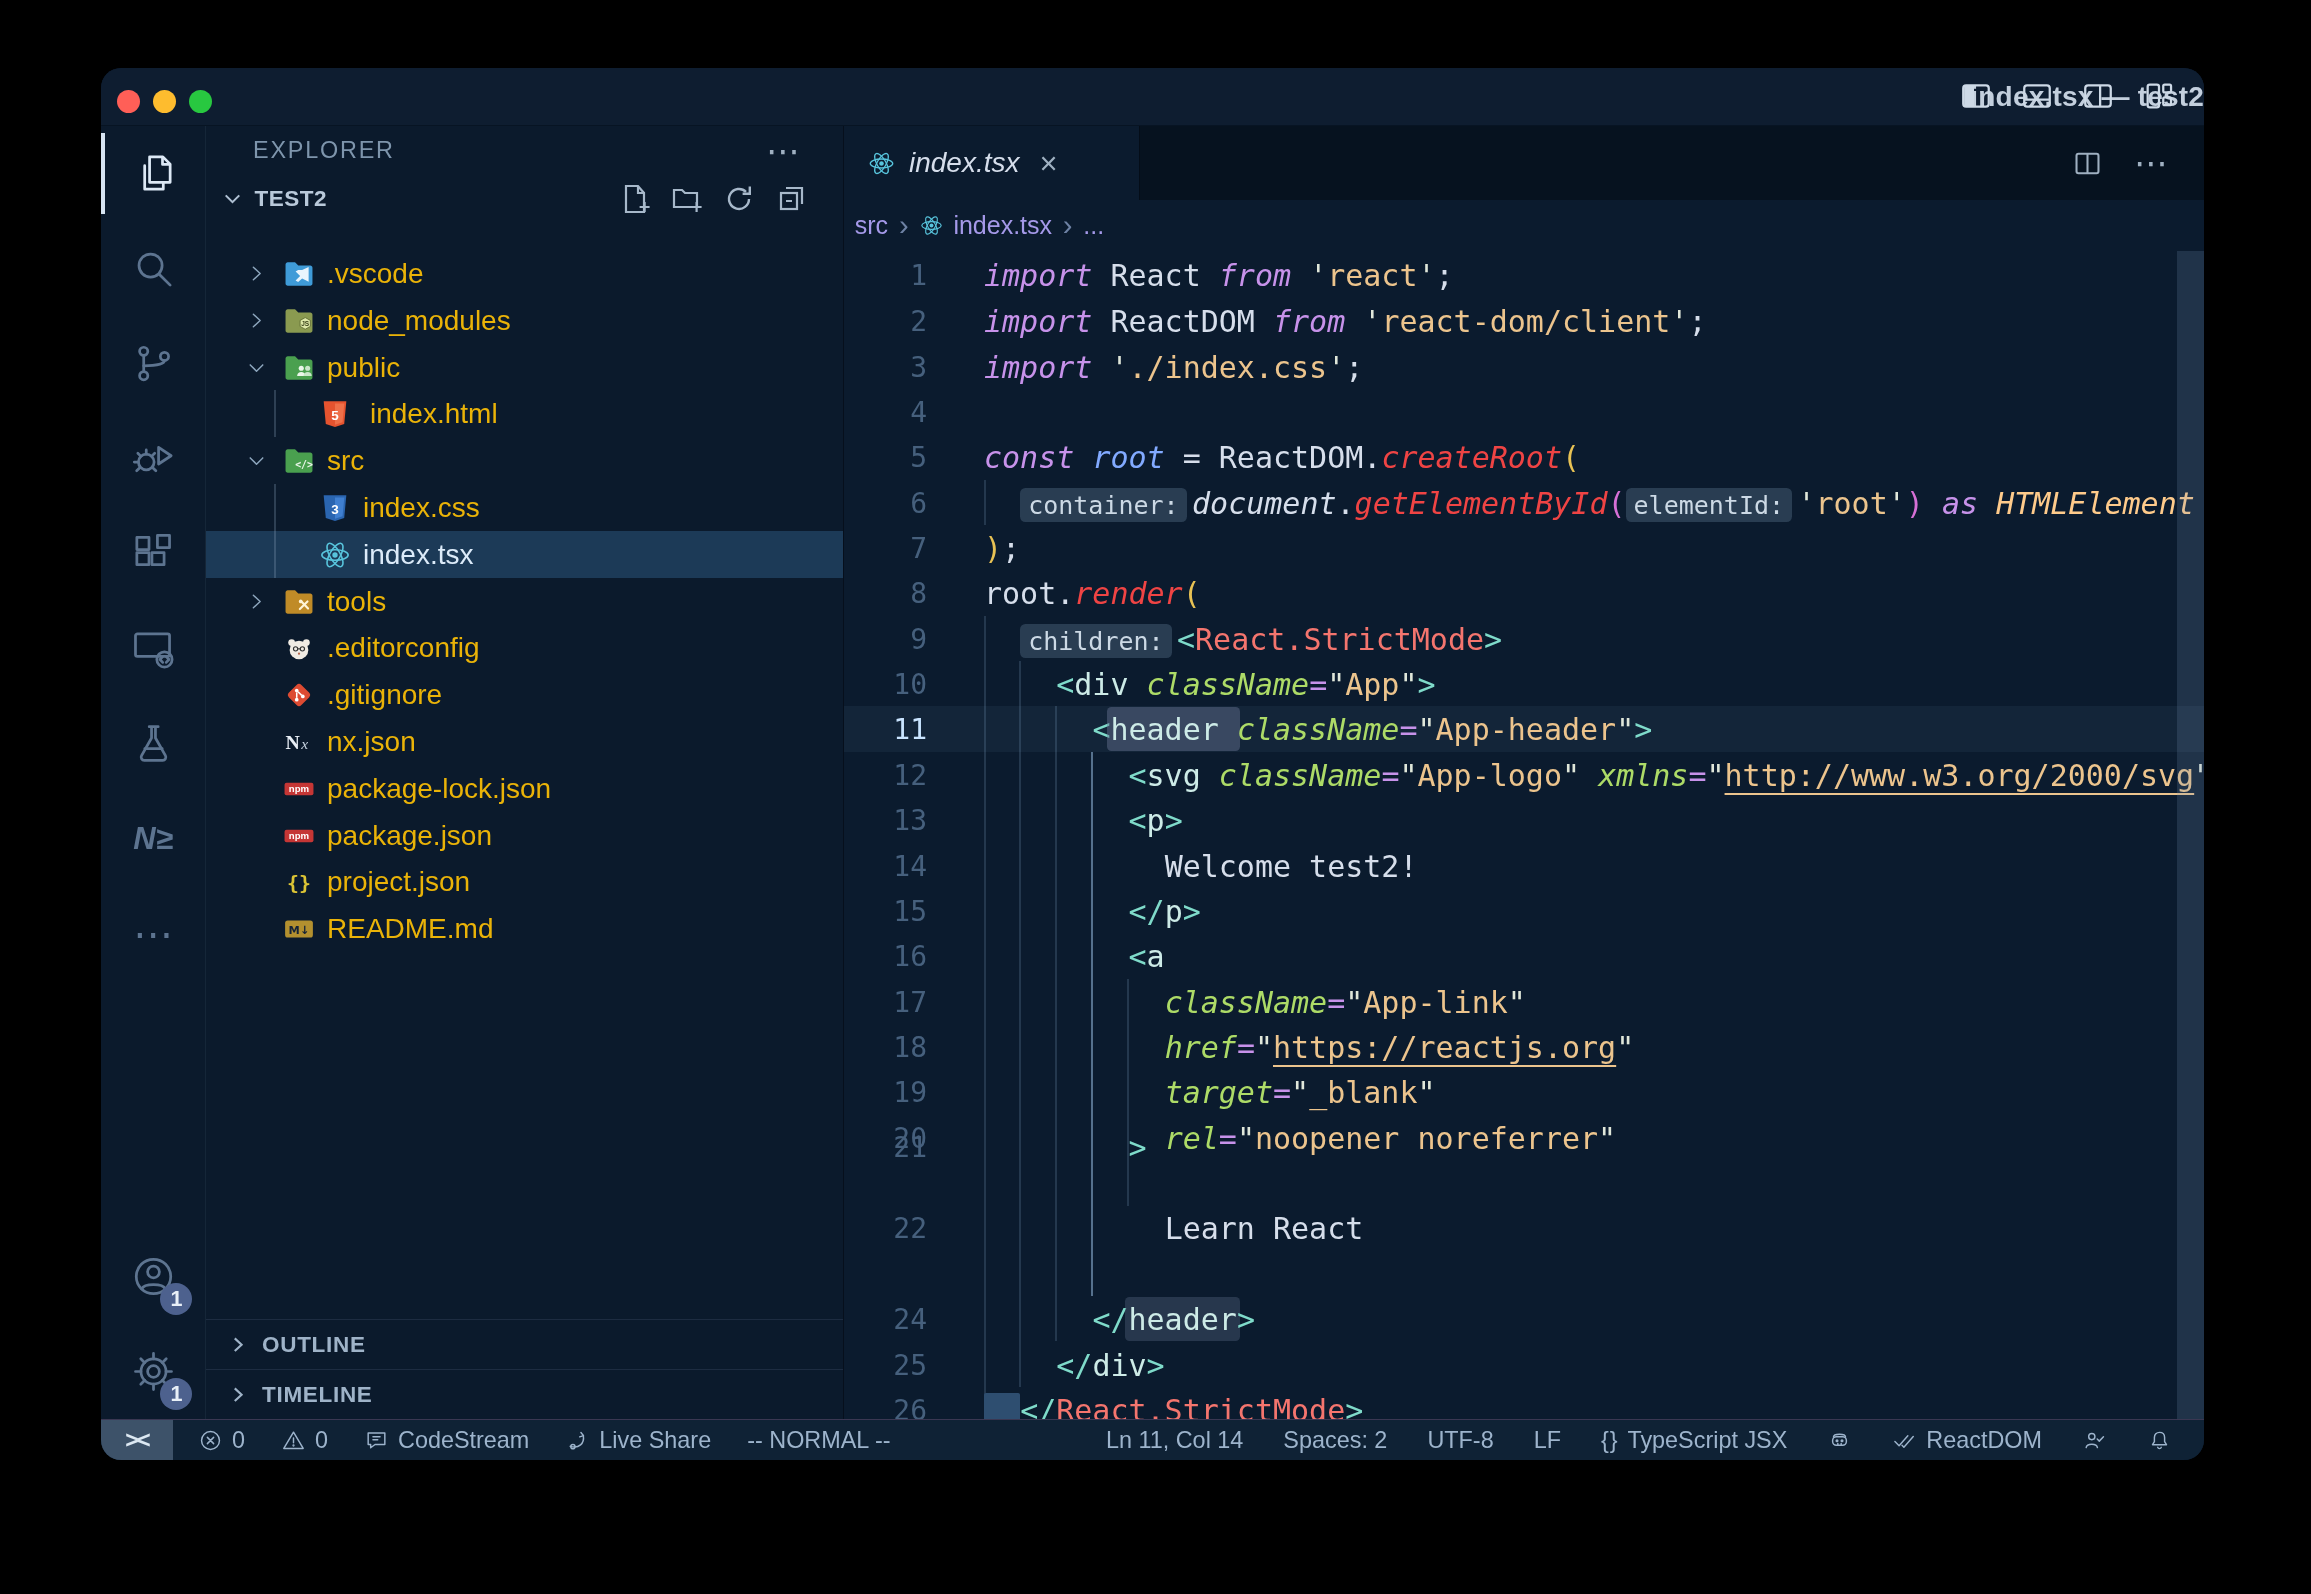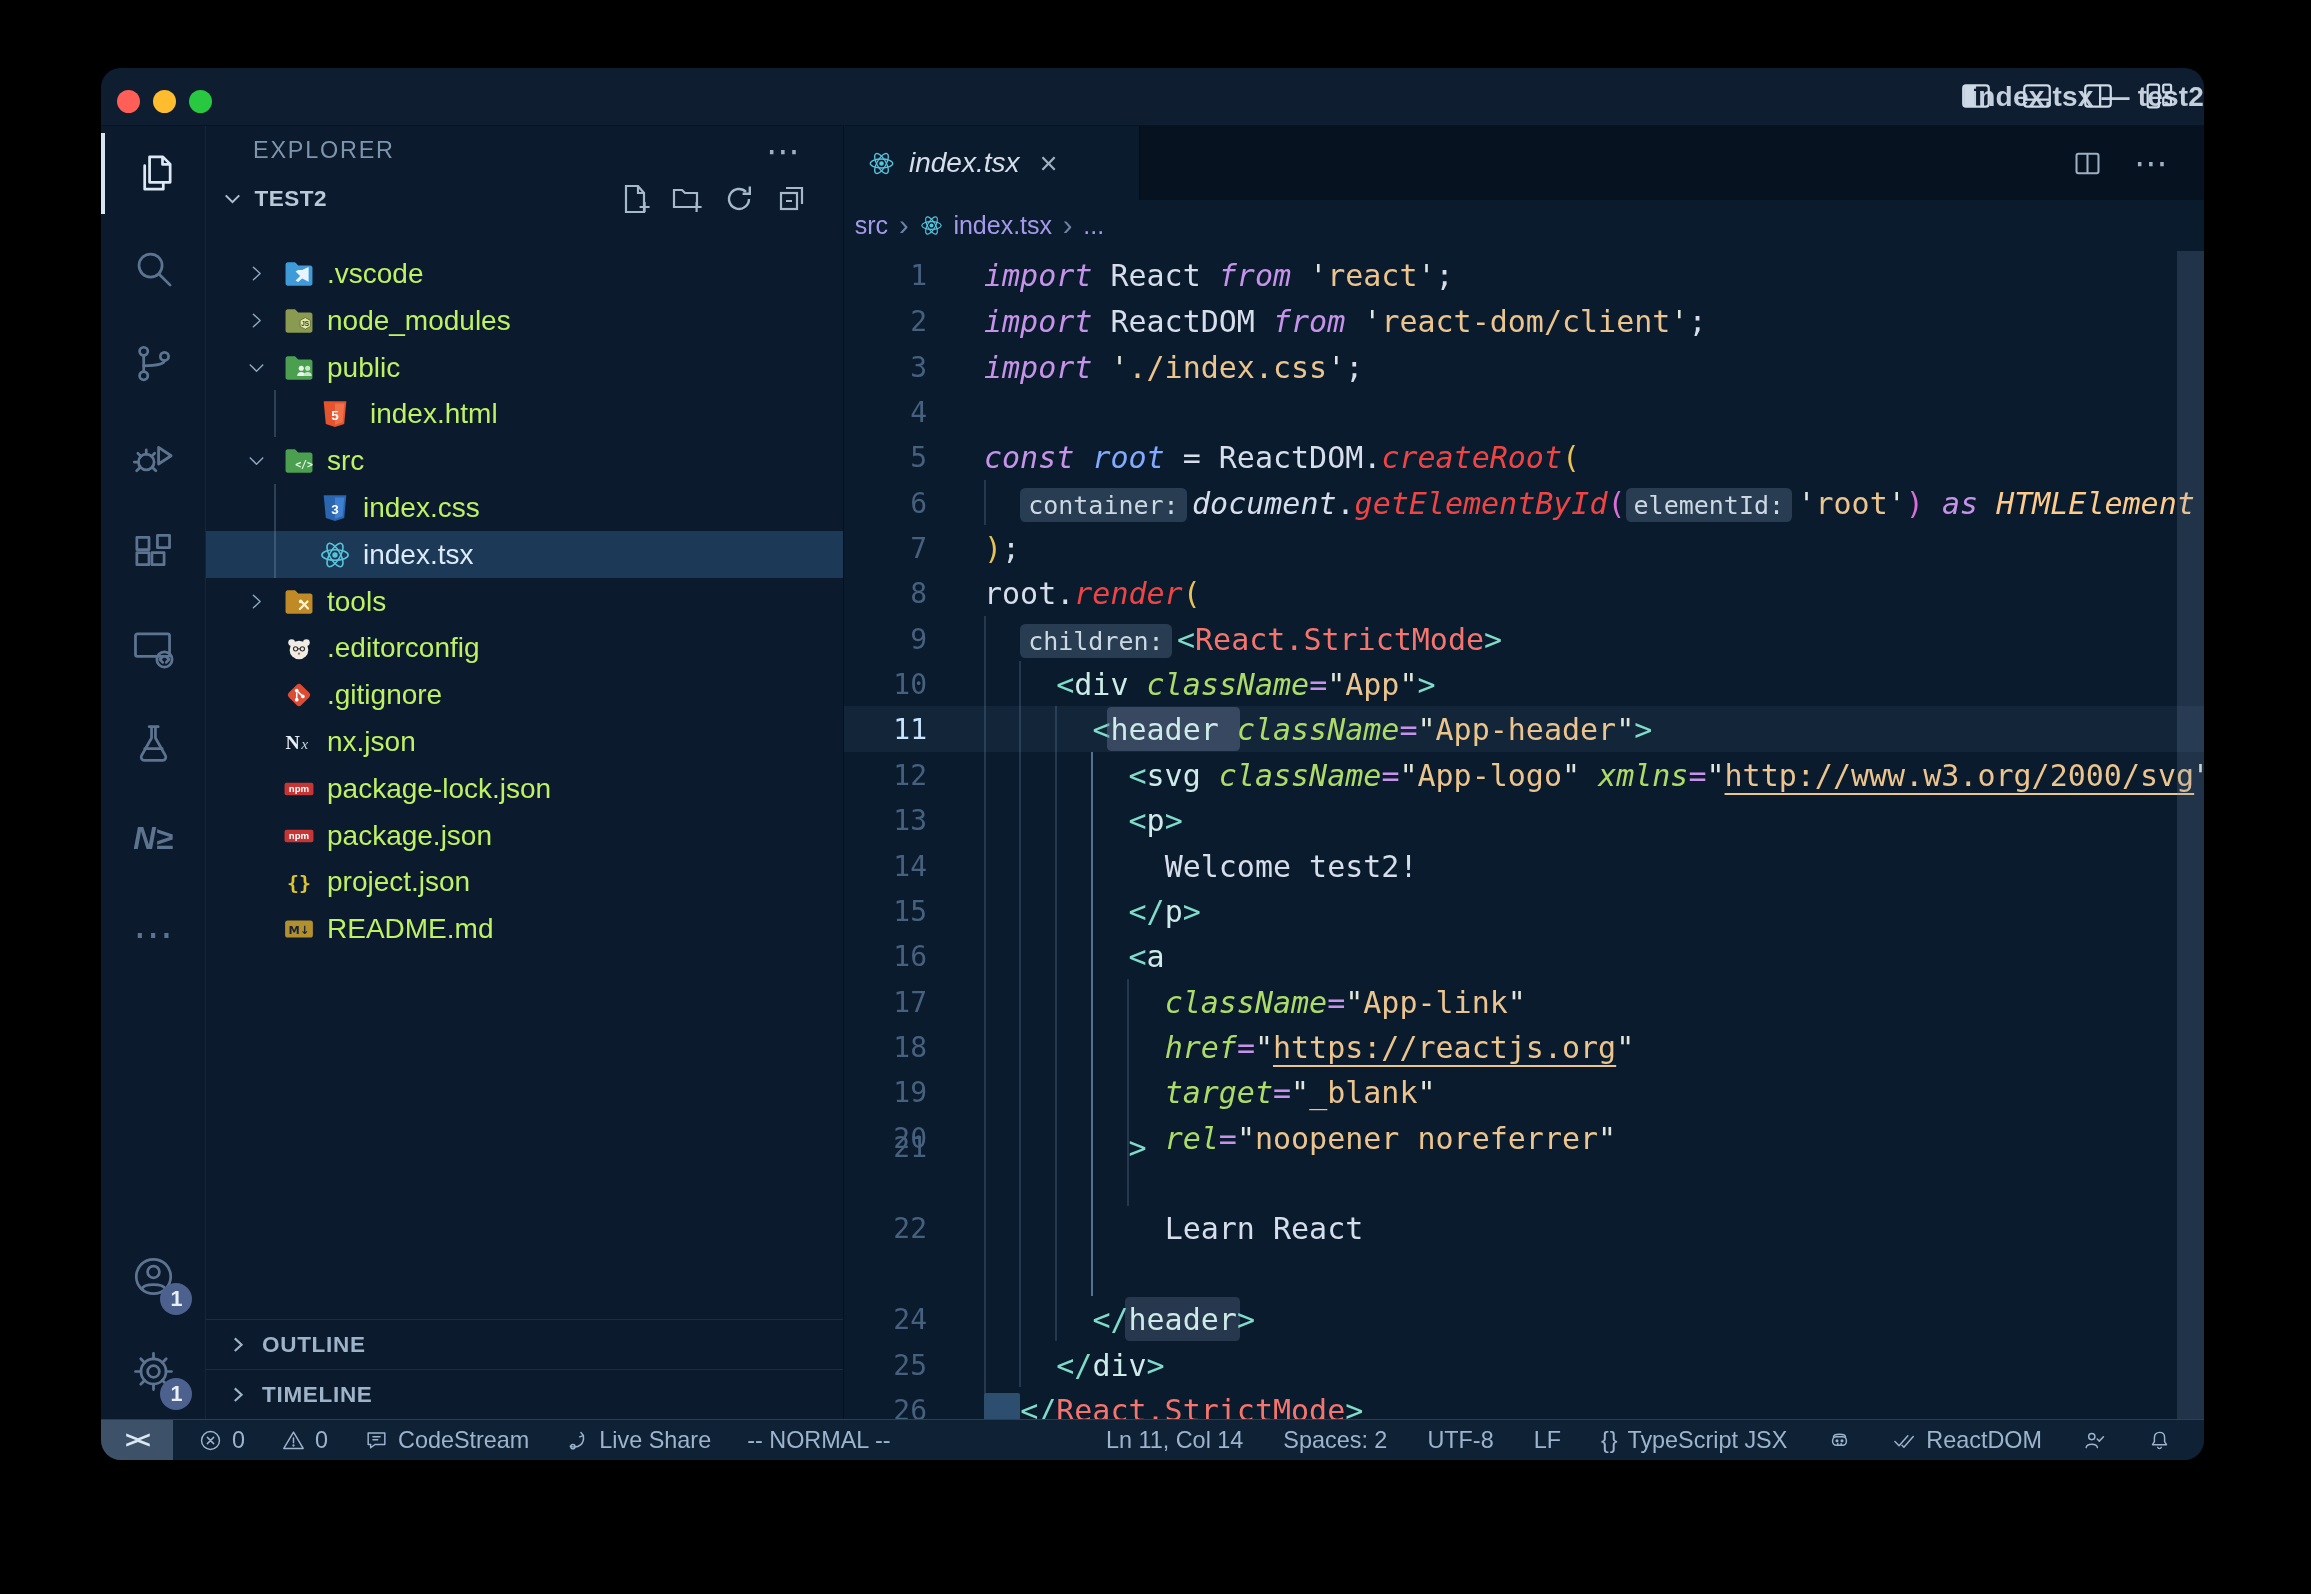--- a/index.html
+++ b/index.html
@@ -34,21 +34,21 @@
   .sb-header .t{color:#7e95ac;font-size:23.4px;letter-spacing:1.8px;margin-left:47px;}
   .sb-header .dots{margin-left:auto;margin-right:43px;color:#9fb0c1;font-size:34px;}
   .sb-section{position:absolute;left:0;top:49px;right:0;height:47px;display:flex;align-items:center;}
   .sb-section .chev{margin-left:14.4px;width:25px;height:25px;color:#aebfd2;}
   .sb-section .chev svg{width:25px;height:25px;}
   .sb-section .t{color:#b9c9da;font-size:22.5px;font-weight:bold;letter-spacing:0.5px;margin-left:9px;}
   .sb-actions{margin-left:auto;margin-right:36px;display:flex;gap:20px;}
   .sb-act{width:32px;height:32px;color:#a7b8ca;}
   .sb-act svg{width:32px;height:32px;}
   .tree{position:absolute;left:0;top:124px;right:0;}
-  .tree-row{position:absolute;left:0;right:0;height:47px;display:flex;align-items:center;color:#bef264;font-size:28px;}
+  .tree-row{position:absolute;left:0;right:0;height:47px;display:flex;align-items:center;color:#eab308;font-size:28px;}
   .tree-row.selected{background:#1c3a57;color:#dcebf9;}
   .tr-chev{position:absolute;left:38px;width:25px;height:25px;color:#8da6bd;}
   .tr-chev svg{width:25px;height:25px;}
   .tr-icon{position:absolute;width:34px;height:34px;}
   .tr-icon svg{width:34px;height:34px;}
   .tr-label{position:absolute;white-space:nowrap;}
   .tree-guide{position:absolute;width:1.8px;background:rgba(140,165,190,.28);left:68px;}
   .sb-panels{position:absolute;left:0;right:0;bottom:0;}
   .sb-panel{height:49px;border-top:1.8px solid rgba(110,130,160,.18);display:flex;align-items:center;}
   .sb-panel .chev{margin-left:20px;width:23.4px;height:23.4px;color:#9fb3c8;}

